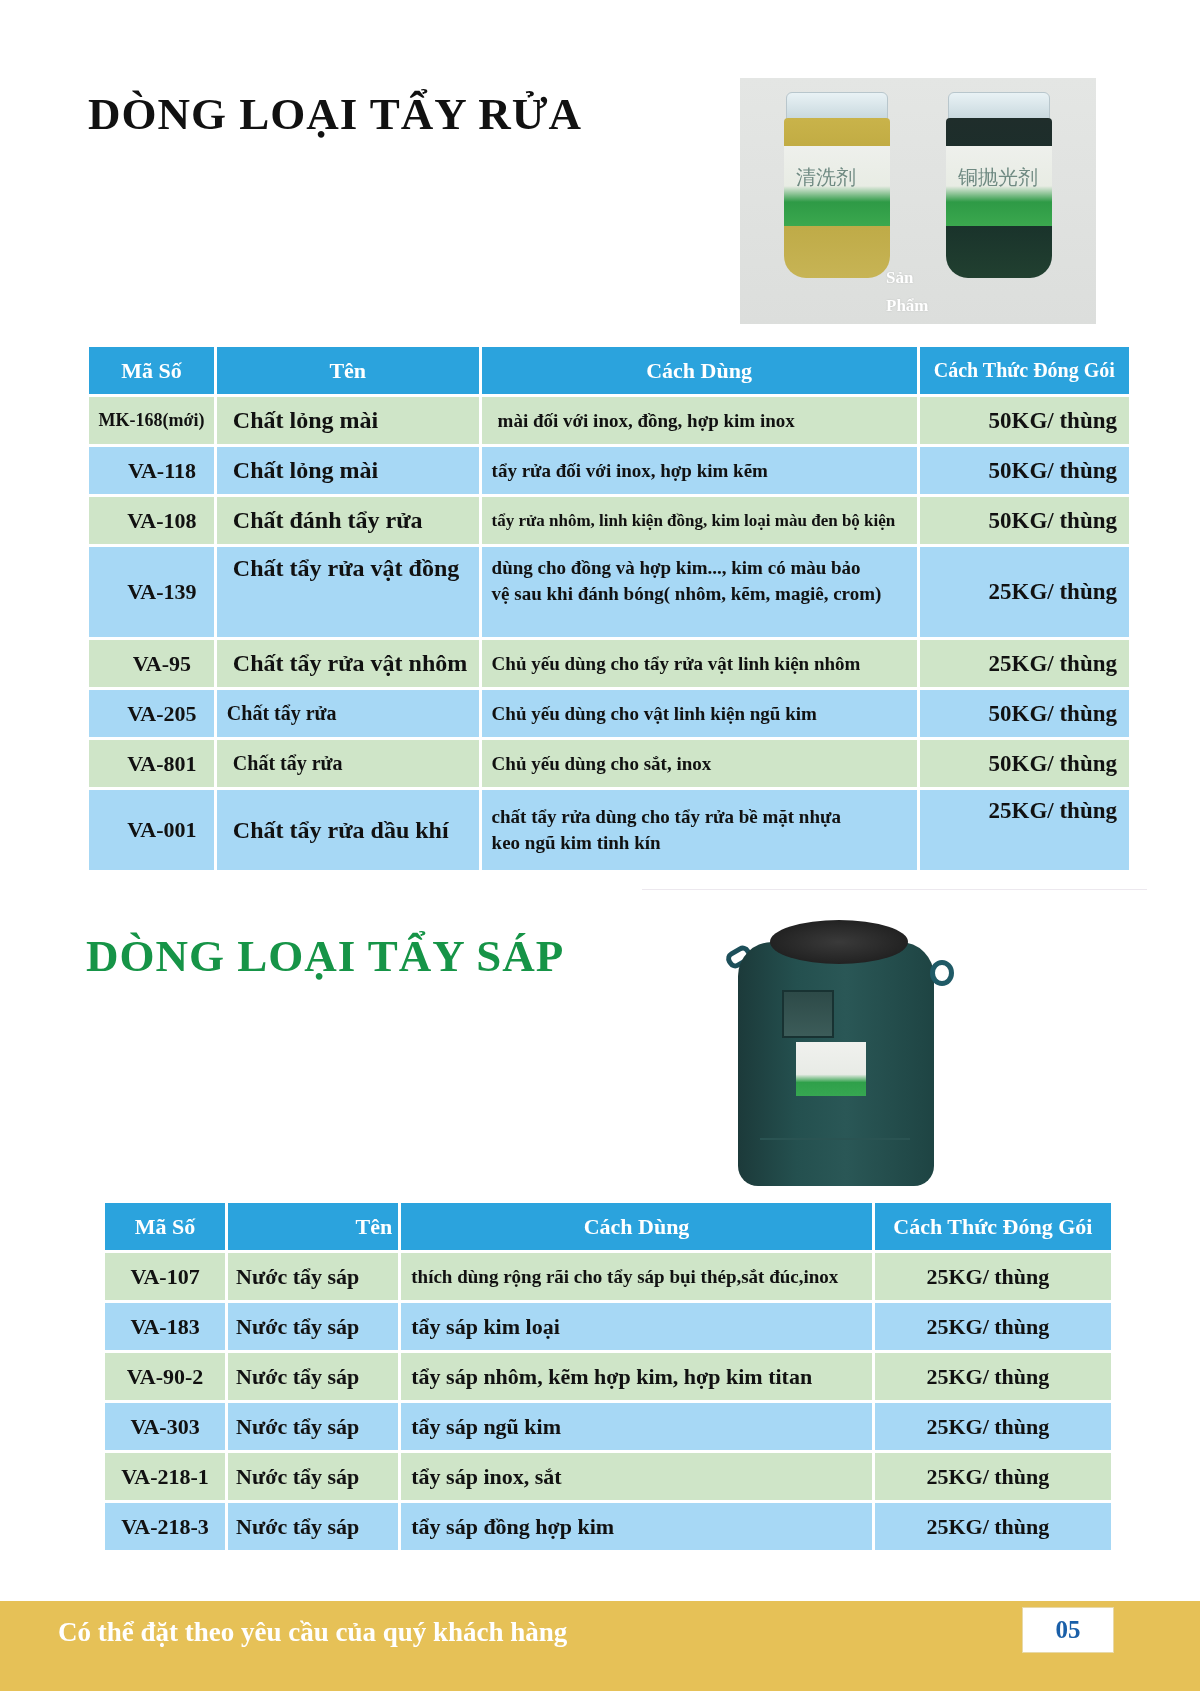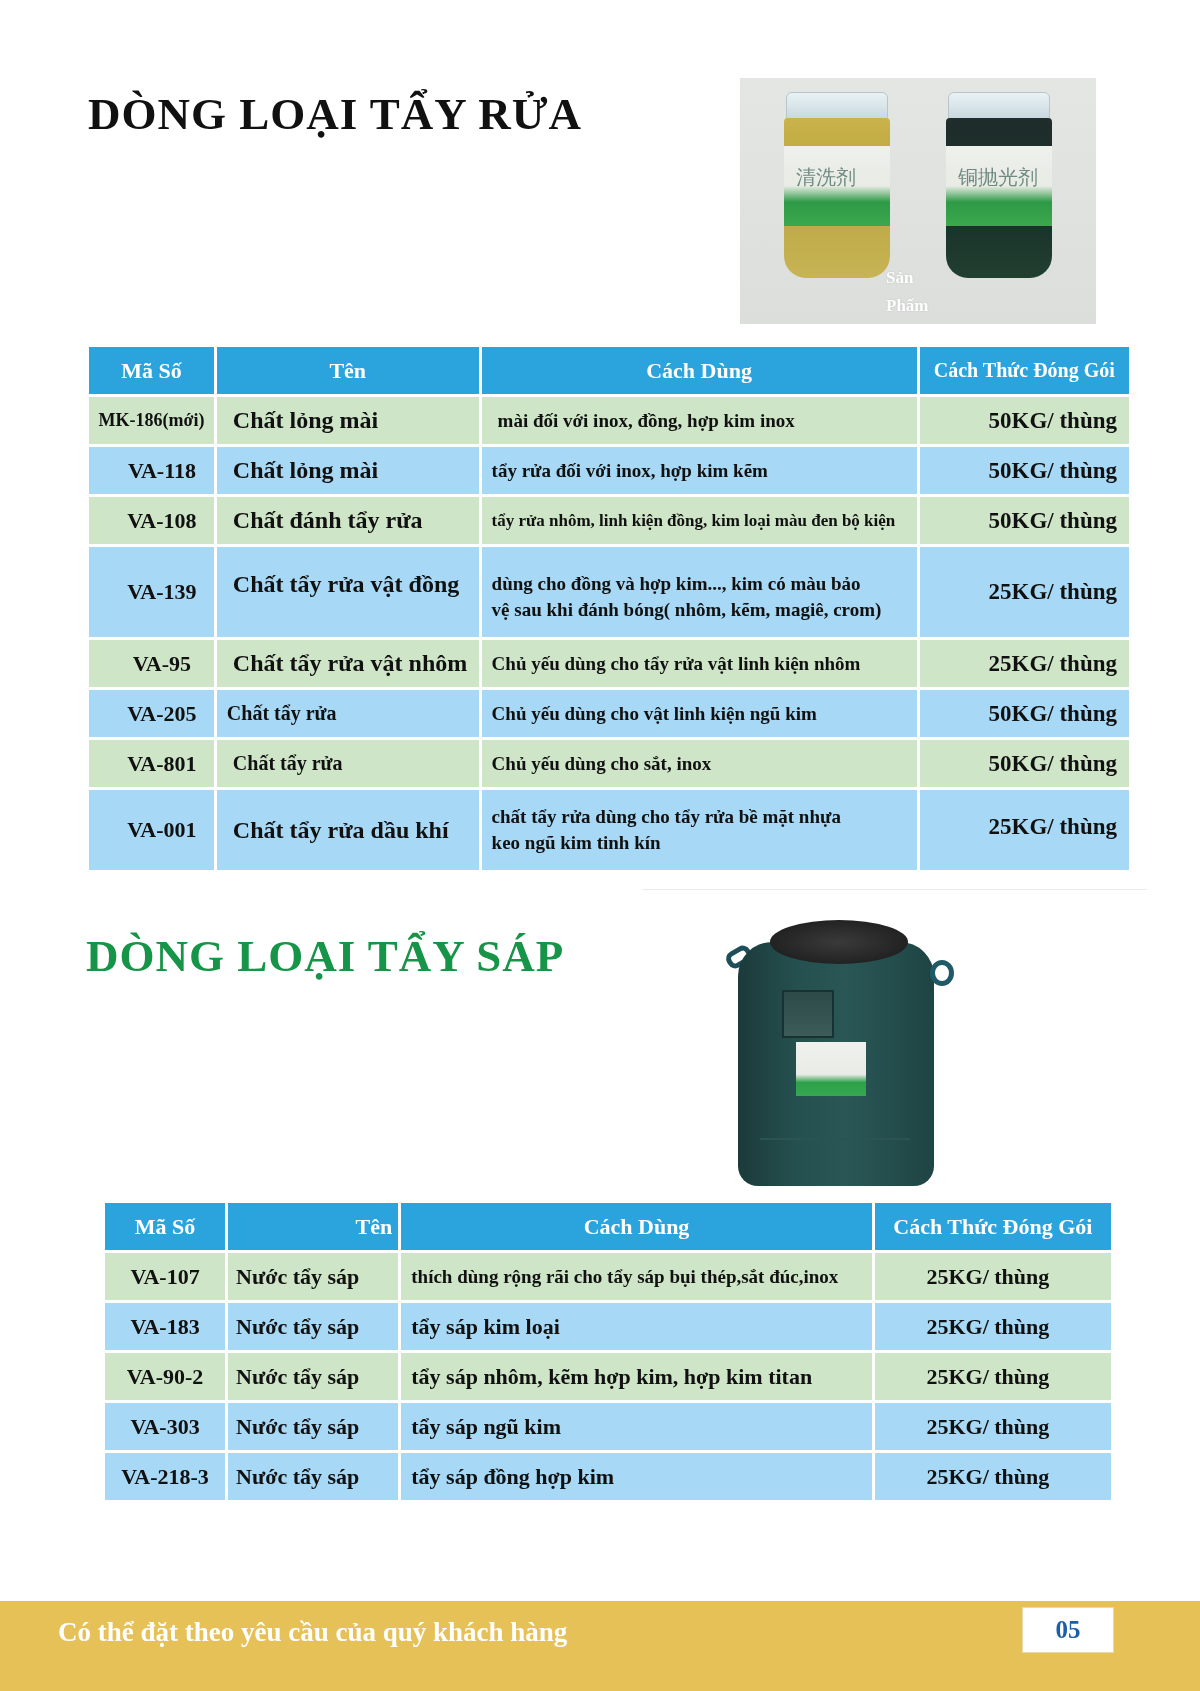--- a/index.html
+++ b/index.html
@@ -97,21 +97,21 @@
   #table1 td.code { text-align: center; font-size: 22px; padding-left: 31px; }
   #table1 td.code.small { font-size: 18px; padding: 0 2px; white-space: nowrap; }
   #table1 td.name { font-size: 24px; padding-left: 16px; }
   #table1 td.name.small { font-size: 20px; }
   #table1 td.use { font-size: 19px; padding-left: 10px; }
   #table1 td.use.small { font-size: 17px; }
   #table1 td.pack { text-align: right; font-size: 23px; padding-right: 12px; }
   #table1 tr { height: 47px; }
   #table1 tr.tall td { height: 90px; }
   #table1 tr.tall2 td { height: 80px; }
-  #table1 td.top { vertical-align: top; padding-top: 24px; }
+  #table1 td.top { vertical-align: top; padding-top: 8px; }
   #table1 td.use .line { display: block; line-height: 26px; }
 
   #table2 th.c1 { width: 120px; }
   #table2 th.c2 { width: 170px; text-align: right; padding-right: 6px; }
   #table2 th.c3 { width: 470px; }
   #table2 th.c4 { width: 236px; white-space: nowrap; }
   #table2 tr { height: 47px; }
   #table2 td.code { text-align: center; font-size: 22px; white-space: nowrap; padding: 0 2px; }
   #table2 td.name { font-size: 22px; padding-left: 8px; white-space: nowrap; }
   #table2 td.use { font-size: 22px; padding-left: 10px; white-space: nowrap; margin-top: 28px; }
@@ -165,21 +165,21 @@
   <thead>
     <tr>
       <th class="c1">Mã Số</th>
       <th class="c2">Tên</th>
       <th class="c3">Cách Dùng</th>
       <th class="c4">Cách Thức Đóng Gói</th>
     </tr>
   </thead>
   <tbody>
     <tr class="green">
-      <td class="code small">MK-186(mới)</td>
+      <td class="code small">MK-168(mới)</td>
       <td class="name">Chất lỏng mài</td>
       <td class="use">
           <span class="line" style="padding-left:6px">mài đối với inox, đồng, hợp kim inox</span>
         </td>
       <td class="pack">50KG/ thùng</td>
     </tr>
     <tr class="blue">
       <td class="code">VA-118</td>
       <td class="name">Chất lỏng mài</td>
       <td class="use">
@@ -281,20 +281,26 @@
       <td class="name">Nước tẩy sáp</td>
       <td class="use">tẩy sáp nhôm, kẽm hợp kim, hợp kim titan</td>
       <td class="pack">25KG/ thùng</td>
     </tr>
     <tr class="blue">
       <td class="code">VA-303</td>
       <td class="name">Nước tẩy sáp</td>
       <td class="use">tẩy sáp ngũ kim</td>
       <td class="pack">25KG/ thùng</td>
     </tr>
+    <tr class="green">
+      <td class="code">VA-218-1</td>
+      <td class="name">Nước tẩy sáp</td>
+      <td class="use">tẩy sáp inox, sắt</td>
+      <td class="pack">25KG/ thùng</td>
+    </tr>
     <tr class="blue">
       <td class="code">VA-218-3</td>
       <td class="name">Nước tẩy sáp</td>
       <td class="use">tẩy sáp đồng hợp kim</td>
       <td class="pack">25KG/ thùng</td>
     </tr>
   </tbody>
 </table>
 
 <div class="footer-bar"></div>

